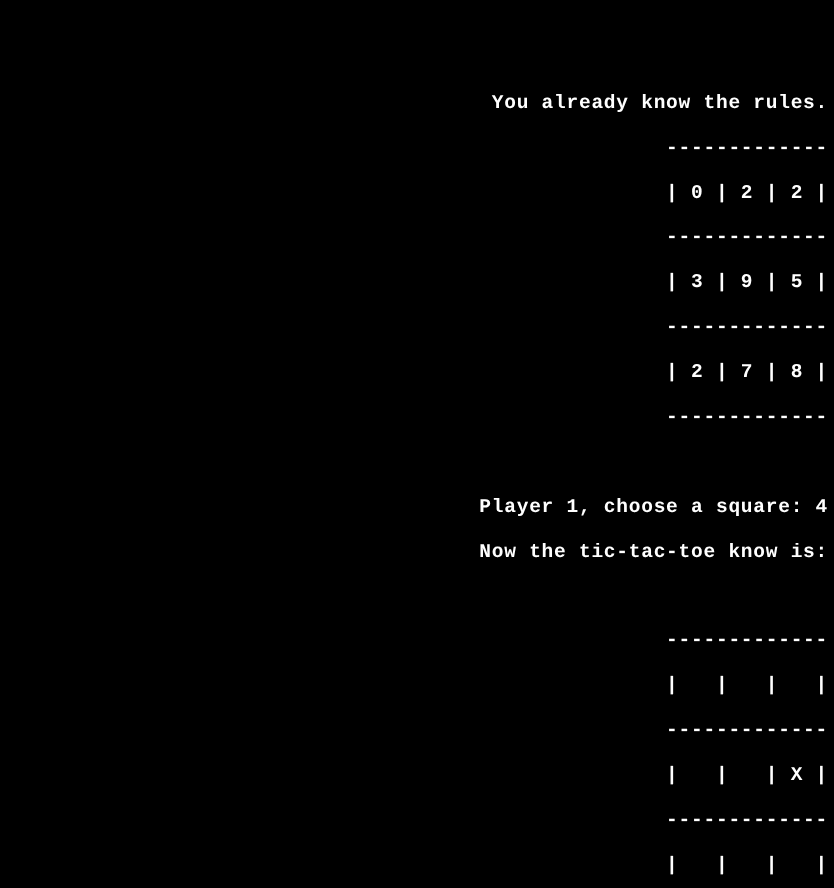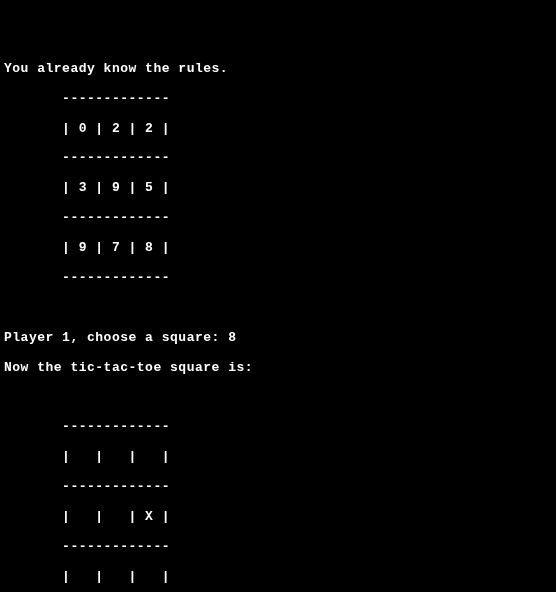--- a/index.html
+++ b/index.html
@@ -1,18 +1,19 @@
 <!DOCTYPE html>
 <html><head>
   <meta charset="utf-8">
   <style>
     * {
       margin: 0;
       padding: 0;
       box-sizing: border-box;
+      text-align: right;
     }
     body {
       background: #000;
       color: #fff;
       font-family: "Courier New", Courier, monospace;
       font-size: 13px;
       line-height: 1.15;
       width: 556px;
       height: 592px;
       overflow: hidden;
@@ -29,25 +30,25 @@
 <body>
 
 
 
 <span class="line">You already know the rules.</span>
 <span class="line">       -------------</span>
 <span class="line">       | 0 | 2 | 2 |</span>
 <span class="line">       -------------</span>
 <span class="line">       | 3 | 9 | 5 |</span>
 <span class="line">       -------------</span>
-<span class="line">       | 9 | 7 | 8 |</span>
+<span class="line">       | 2 | 7 | 8 |</span>
 <span class="line">       -------------</span>
 <span class="line"> </span>
-<span class="line">Player 1, choose a square: 8</span>
-<span class="line">Now the tic-tac-toe square is:</span>
+<span class="line">Player 1, choose a square: 4</span>
+<span class="line">Now the tic-tac-toe know is:</span>
 <span class="line"> </span>
 <span class="line">       -------------</span>
 <span class="line">       |   |   |   |</span>
 <span class="line">       -------------</span>
 <span class="line">       |   |   | X |</span>
 <span class="line">       -------------</span>
 <span class="line">       |   |   |   |</span>
 
 
 

